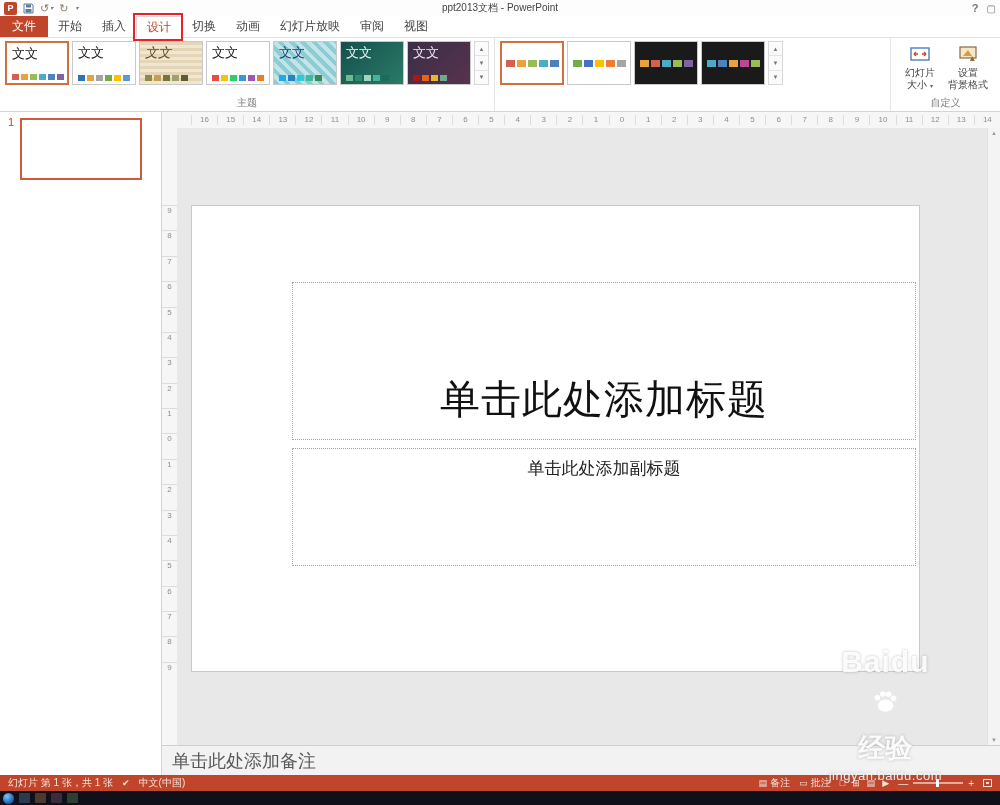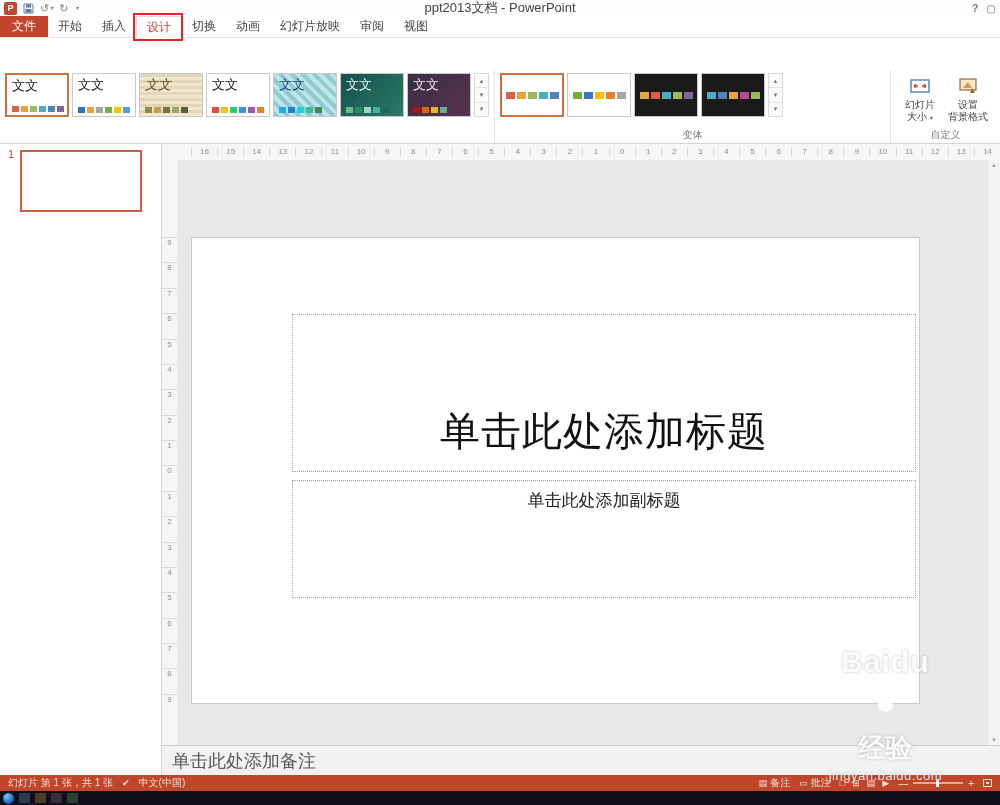--- a/index.html
+++ b/index.html
@@ -5,33 +5,33 @@
   * { margin:0; padding:0; box-sizing:border-box; }
   html,body { width:1000px; height:805px; overflow:hidden; }
   body { font-family:"Liberation Sans", sans-serif; background:#fff; position:relative; display:flex; flex-direction:column; }
 
   
   .titlebar { height:16px; background:#FDFDFD; display:flex; align-items:center; font-size:11px; color:#555; position:relative; padding:0 4px; flex:0 0 16px; }
   .qat { display:flex; align-items:center; gap:6px; }
   .ppt-icon { width:13px; height:13px; background:#C0452A; color:#fff; font-size:9px; font-weight:bold; display:flex; align-items:center; justify-content:center; border-radius:2px; }
   .qbtn { color:#8A7A66; font-size:11px; line-height:12px; cursor:default; display:flex; align-items:center; }
   .qbtn .caret { font-size:6px; color:#777; margin-left:1px; }
-  .win-title { position:absolute; left:0; right:0; text-align:center; font-size:13px; color:#444; pointer-events:none; }
+  .win-title { position:absolute; left:0; right:0; text-align:center; font-size:10px; color:#444; pointer-events:none; }
   .win-controls { margin-left:auto; display:flex; align-items:center; gap:8px; color:#777; font-weight:bold; z-index:2; }
   .winbox { font-size:10px; font-weight:normal; }
 
   
   .tabrow { height:22px; background:#FFFFFF; display:flex; align-items:stretch; font-size:12px; border-bottom:1px solid #E3E3E3; flex:0 0 22px; }
   .tab { padding:4px 10px; color:#444; display:flex; align-items:center; }
   .tab.file-tab { background:#C0452A; color:#fff; padding:4px 12px; }
   .tab.selected { background:#fff; color:#C0452A; border:1px solid #D8D8D8; border-bottom:1px solid #fff; margin-bottom:-1px; }
   .design-annotation { position:absolute; left:133px; top:13px; width:50px; height:28px; border:2px solid #E8212B; z-index:30; pointer-events:none; }
 
   
-  .ribbon { height:74px; background:#FFFFFF; border-bottom:1px solid #D4D4D4; display:flex; flex:0 0 74px;margin-top:32px; }
+  .ribbon { height:74px; background:#FFFFFF; border-bottom:1px solid #D4D4D4; display:flex; flex:0 0 74px; }
   .rgroup { position:relative; padding:3px 5px 14px 5px; border-right:1px solid #E4E4E4; display:flex; align-items:flex-start; }
   .rgroup-label { position:absolute; bottom:1px; left:0; right:0; text-align:center; font-size:10px; color:#7A7A7A; }
   .gallery { display:flex; gap:3px; }
   .card { width:64px; height:44px; border:1px solid #C9C9C9; background:#fff; display:flex; flex-direction:column; overflow:hidden; position:relative; }
   .card.sel { border:2px solid #D0703C; }
   .card-label { font-family:"Liberation Serif", serif; font-size:13px; padding:4px 0 0 5px; line-height:1.1; }
   .card-label.script { font-style:italic; }
   .swatches { display:flex; gap:2px; padding:0 0 3px 5px; margin-top:auto; }
   .swatches i { width:7px; height:6px; display:block; }
   .variants-gallery .swatches { margin:auto; padding:0; }
@@ -214,20 +214,21 @@
             <i style="background: rgb(230, 183, 41);"></i>
             <i style="background: rgb(106, 172, 144);"></i>
           </div>
         </div>
       </div>
     <div class="gallery-arrows">
       <span>▲</span>
       <span>▼</span>
       <span>▼</span>
     </div>
+    <div class="rgroup-label">主题</div>
   </div>
   <div class="rgroup variants">
     <div class="gallery variants-gallery">
         <div class="card sel" style="background: rgb(255, 255, 255);">
           <div class="swatches">
             <i style="background: rgb(214, 96, 77);"></i>
             <i style="background: rgb(232, 163, 61);"></i>
             <i style="background: rgb(155, 187, 89);"></i>
             <i style="background: rgb(75, 172, 198);"></i>
             <i style="background: rgb(79, 129, 189);"></i>
@@ -259,21 +260,20 @@
             <i style="background: rgb(184, 74, 147);"></i>
             <i style="background: rgb(155, 187, 89);"></i>
           </div>
         </div>
       </div>
     <div class="gallery-arrows">
       <span>▲</span>
       <span>▼</span>
       <span>▼</span>
     </div>
-    <div class="rgroup-label">变体</div>
   </div>
   <div class="rgroup customize">
     <div class="bigbtn">
       <svg width="22" height="22" viewBox="0 0 22 22">
           <rect x="2" y="5" width="18" height="12" fill="#fff" stroke="#4F81BD" stroke-width="1.4"></rect>
           <path d="M5 11h4M17 11h-4" stroke="#C0452A" stroke-width="1.4"></path>
           <path d="M5 11l2-2M5 11l2 2M17 11l-2-2M17 11l-2 2" stroke="#C0452A" stroke-width="1.2" fill="none"></path>
         </svg>
       <span>幻灯片</span>
       <span><span>大小</span> <span class="caret">▾</span></span>

